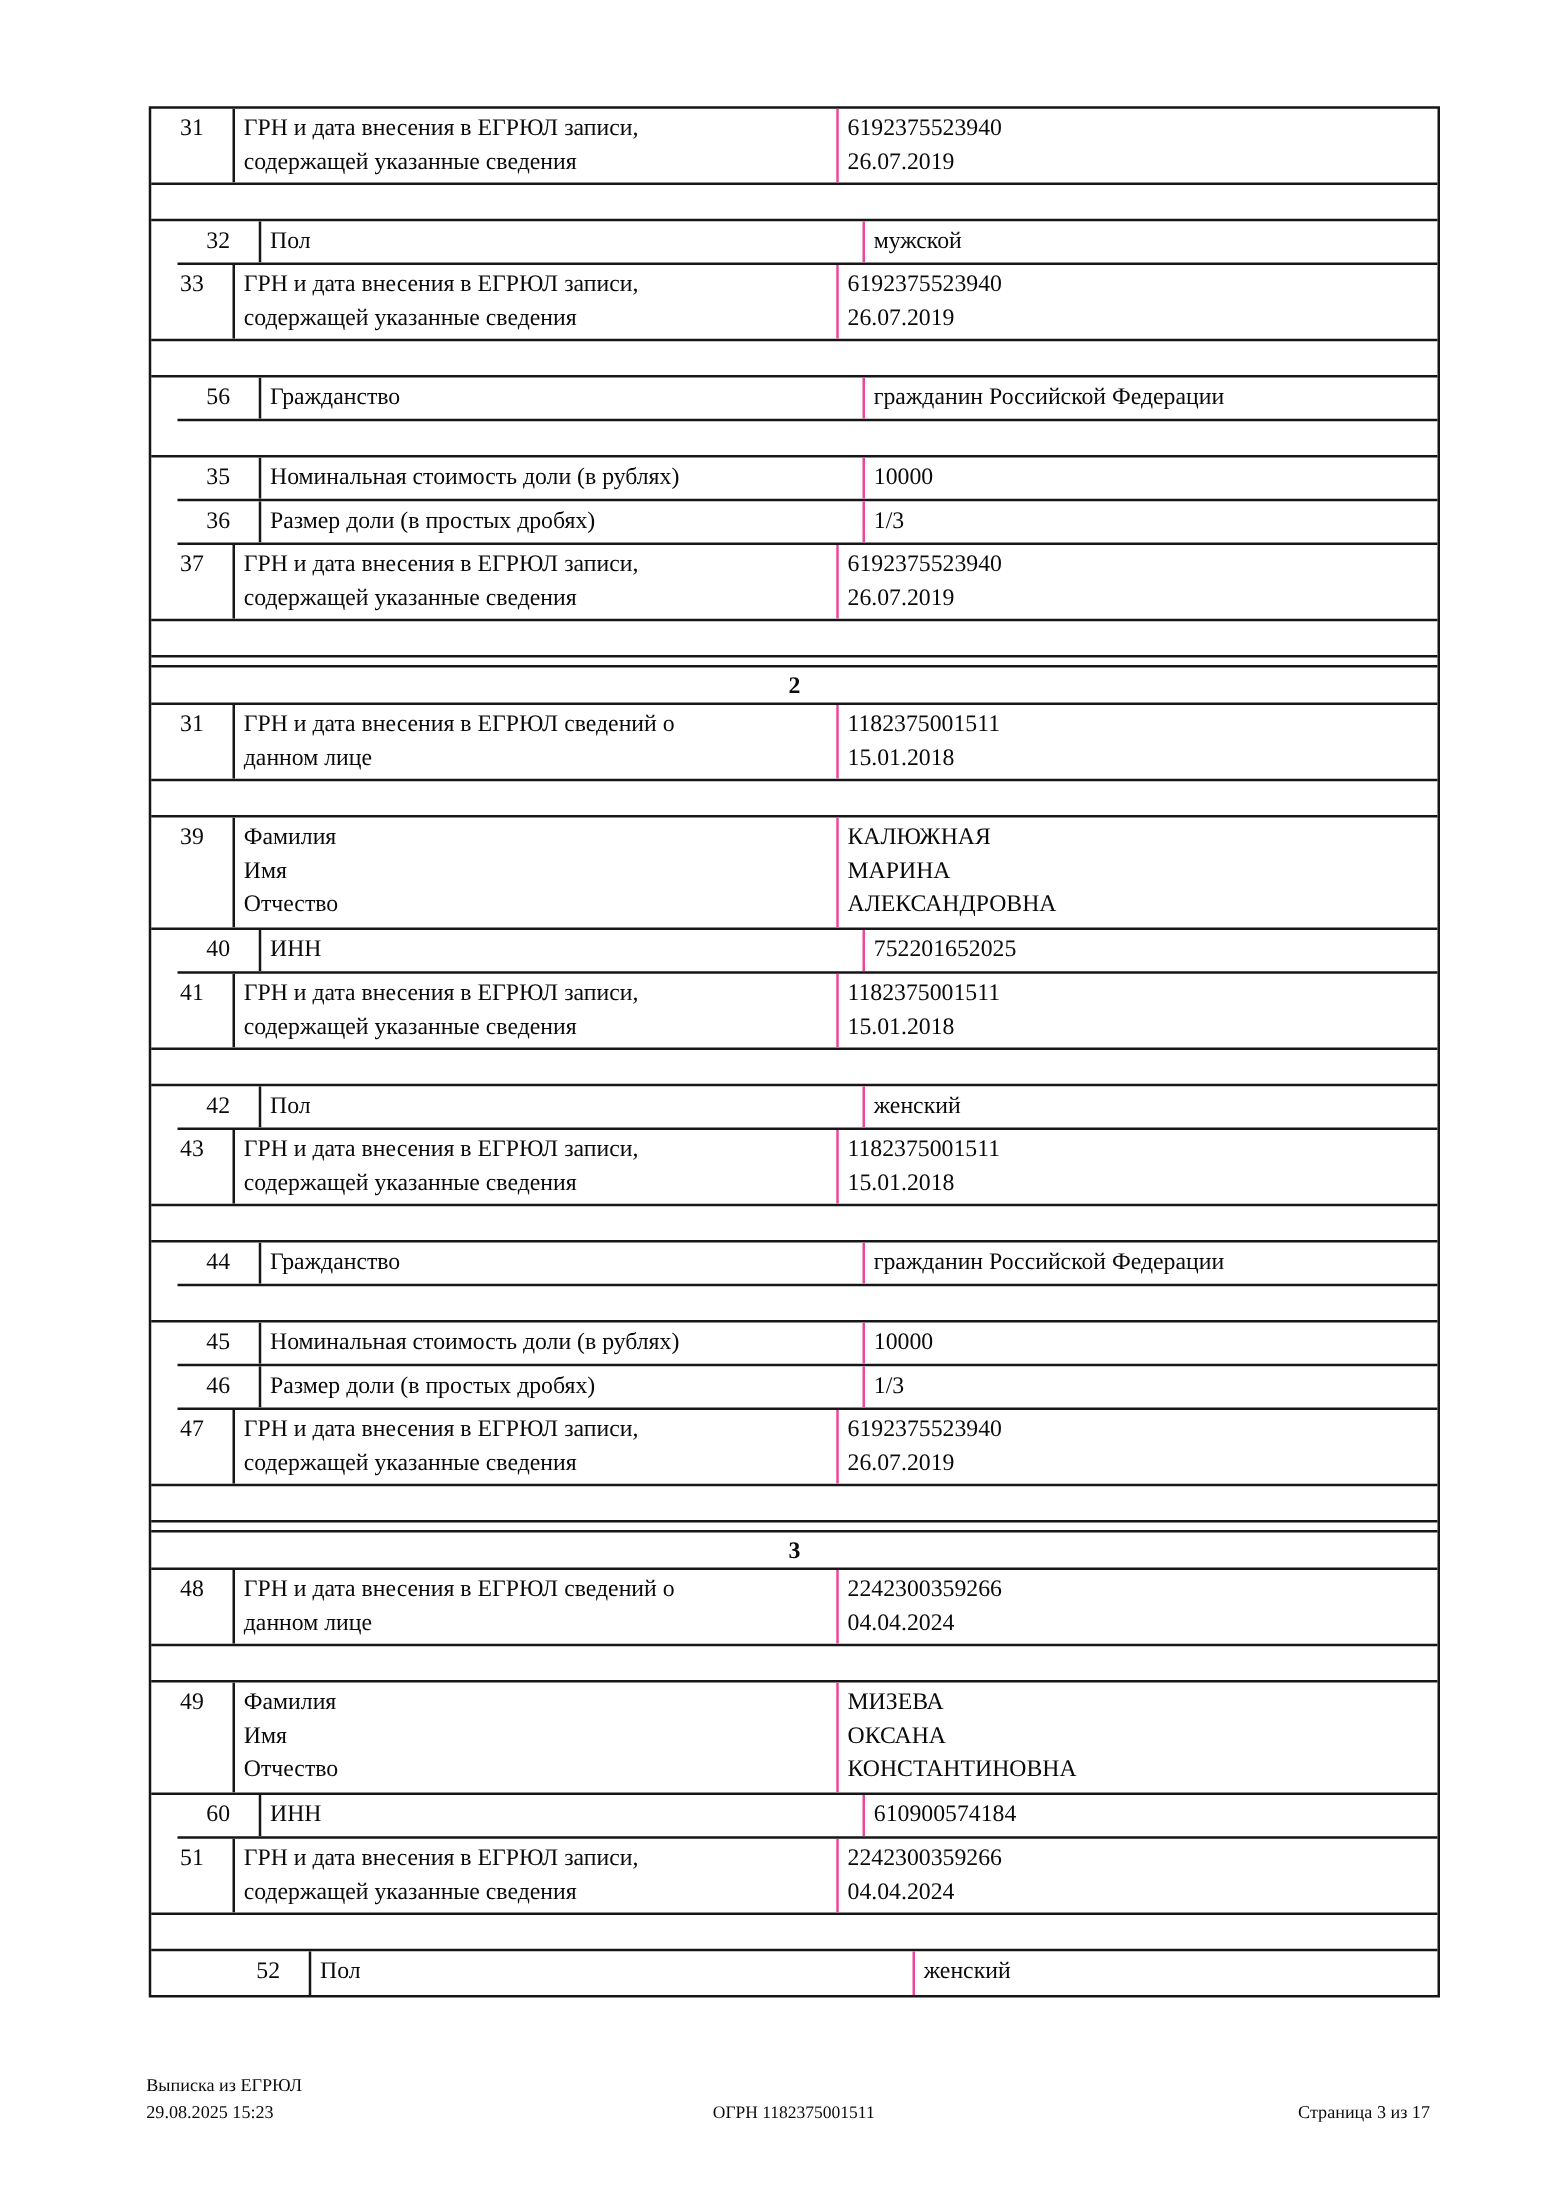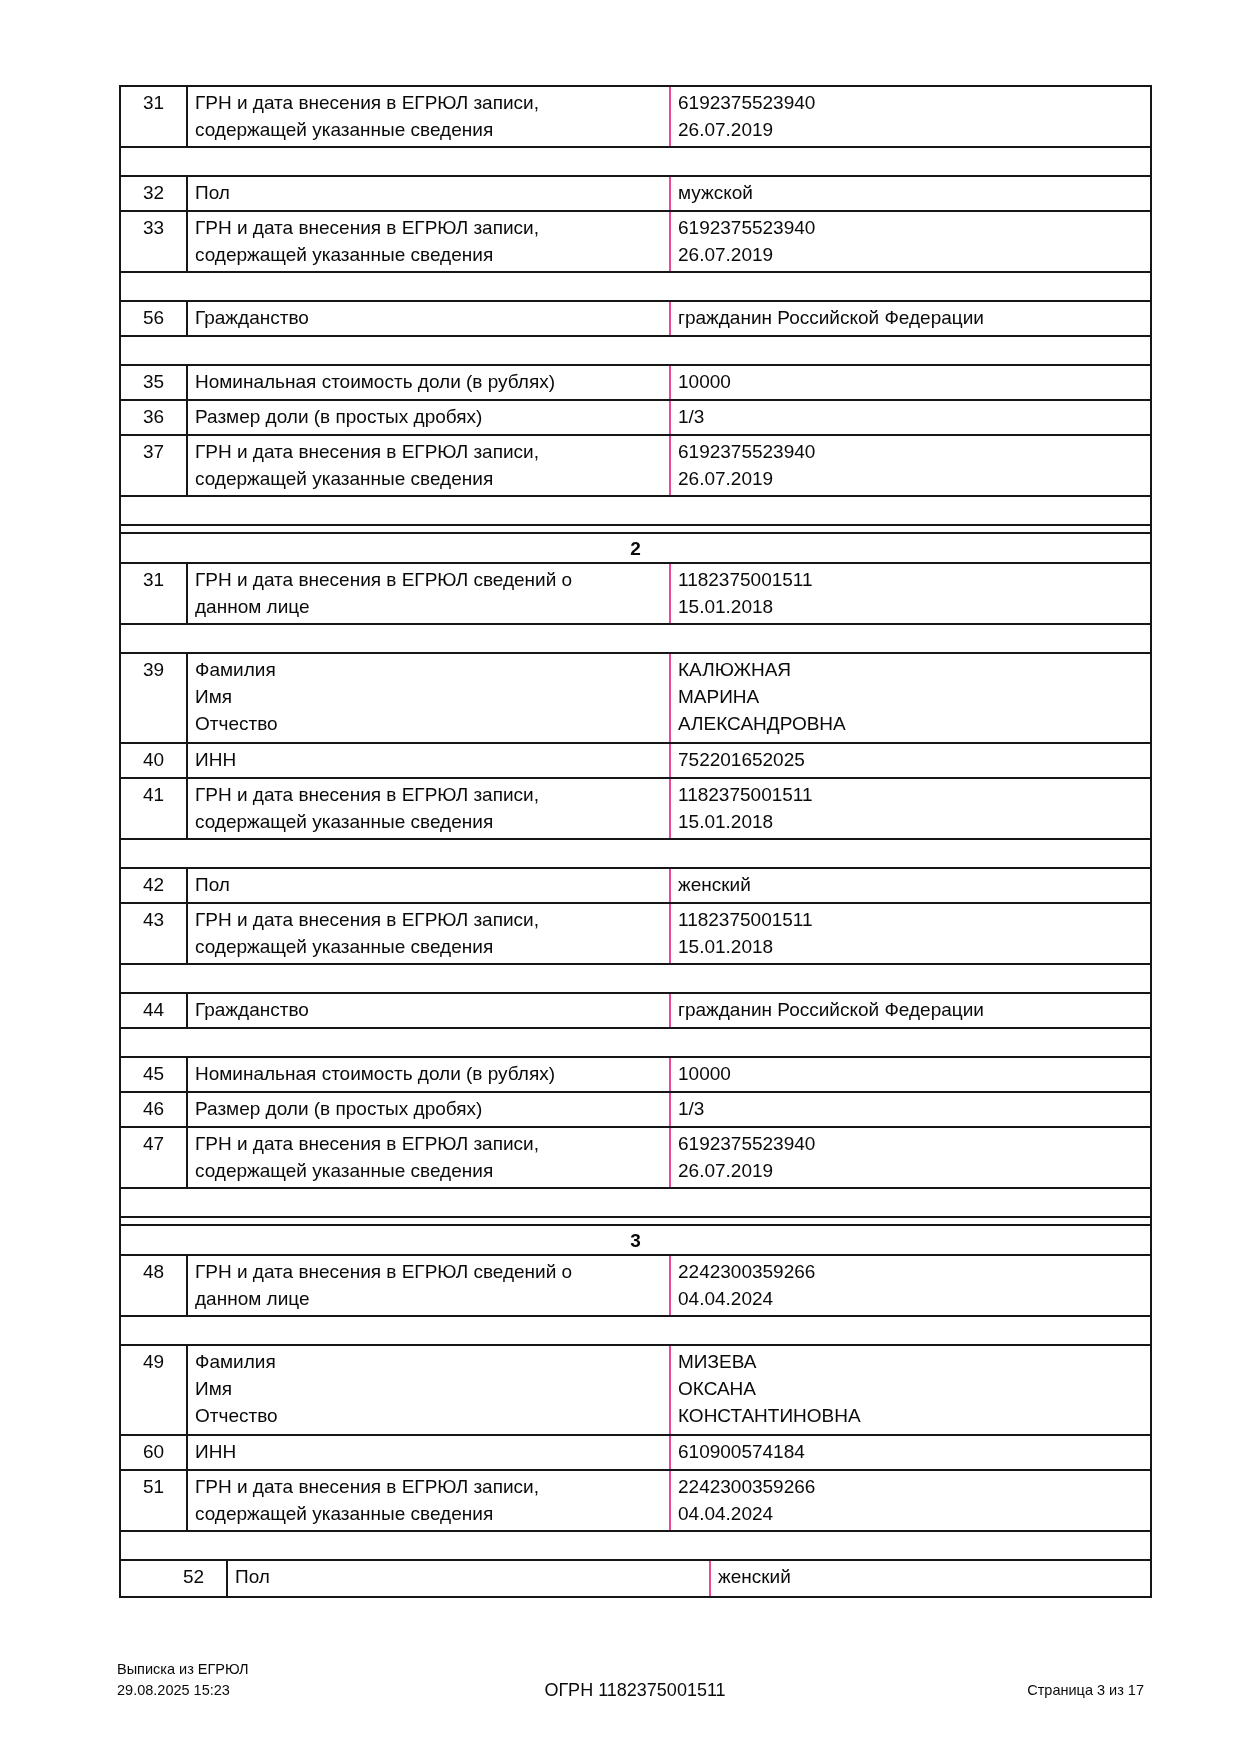--- a/index.html
+++ b/index.html
@@ -1,41 +1,41 @@
 <!DOCTYPE html>
 <html><head>
 <meta charset="utf-8">
 <style>
   html, body { margin: 0; padding: 0; background: #ffffff; }
   .page {
     position: relative;
     width: 1240px;
     height: 1755px;
     background: #ffffff;
-    font-family: Liberation Sans, sans-serif;
+    font-family: Liberation Serif, serif;
     color: #0a0a0a;
     overflow: hidden;
   }
   .tbl {
     position: absolute;
     left: 119px;
     top: 85px;
     width: 1033px;
     box-sizing: border-box;
     border: 2px solid #161616;
     background: #ffffff;
   }
   .row {
     display: flex;
     box-sizing: border-box;
     border-bottom: 2px solid #161616;
     overflow: hidden;
   }
   .row:last-child { border-bottom: none; padding-left: 40px; }
-  .row.h1 { height: 35px; }
+  .row.h1 { height: 35px; margin-left: 21px; }
   .row.h2 { height: 61px; }
   .row.h3 { height: 90px; }
   .row.spacer { height: 29px; }
   .row.microgap { height: 8px; }
   .row.section { height: 30px; }
   .cell {
     box-sizing: border-box;
     font-size: 19px;
     line-height: 27px;
     padding: 2px 8px 0 7px;
@@ -70,21 +70,21 @@
     top: 1659px;
     font-size: 14.5px;
     line-height: 21px;
   }
   .footer-center {
     position: absolute;
     left: 119px;
     right: 89px;
     top: 1680px;
     text-align: center;
-    font-size: 18px;
+    font-size: 14px;
     line-height: 21px;
   }
   .footer-right {
     position: absolute;
     right: 96px;
     top: 1680px;
     text-align: right;
     font-size: 14.5px;
     line-height: 21px;
   }

